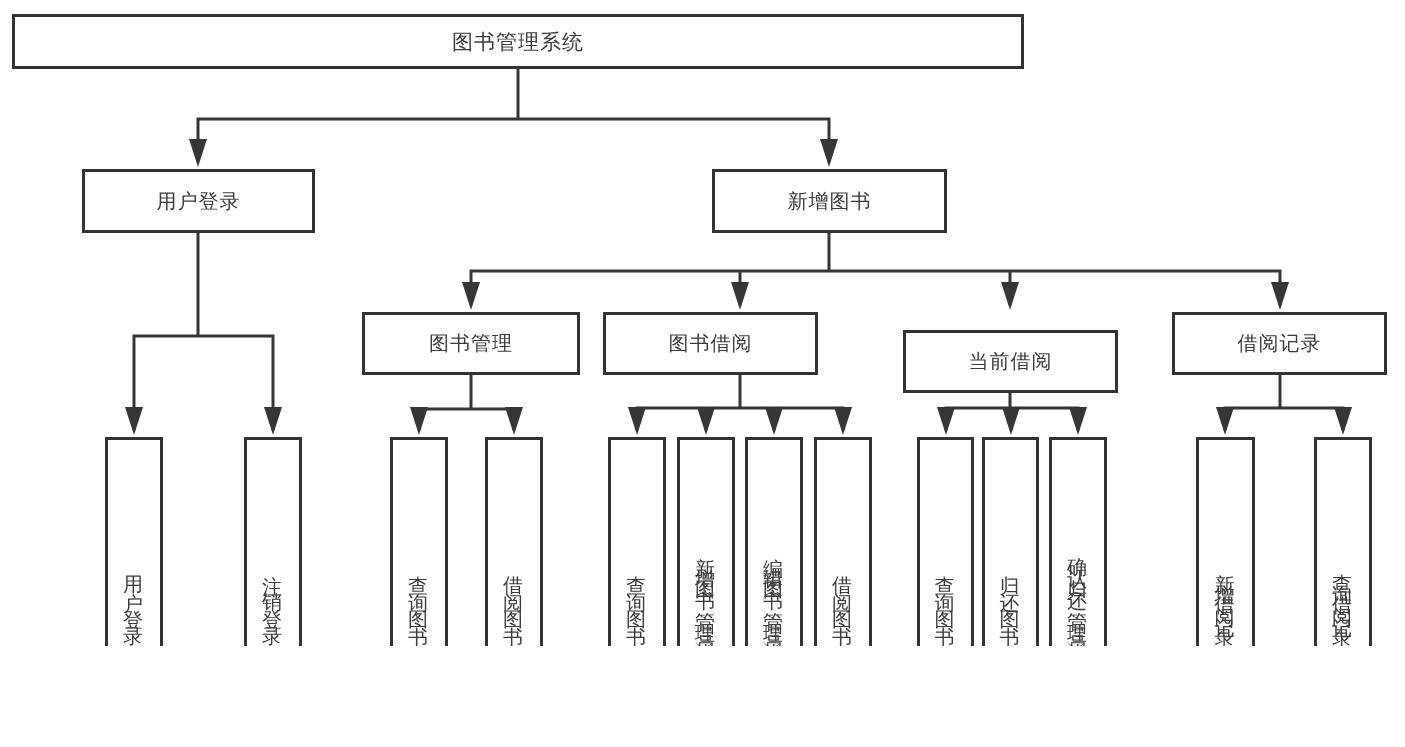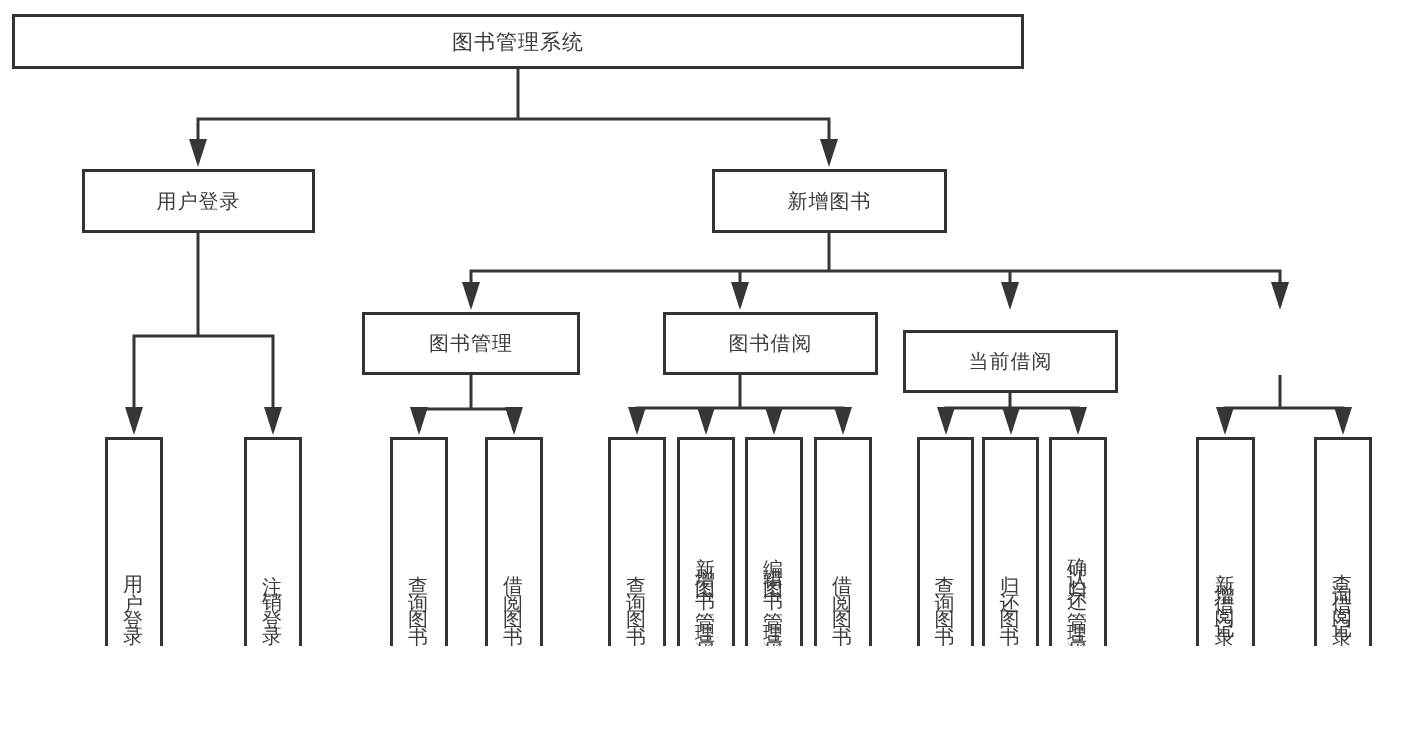--- a/index.html
+++ b/index.html
@@ -85,25 +85,28 @@
   <div class="node" style="left:82px;top:169px;width:233px;height:64px;">
     <span>用户登录</span>
   </div>
   <div class="node" style="left:712px;top:169px;width:235px;height:64px;">
     <span>新增图书</span>
   </div>
 
   <div class="node" style="left:362px;top:312px;width:218px;height:63px;">
     <span>图书管理</span>
   </div>
-  <div class="node" style="left:663px;top:312px;width:215px;height:63px;">
+  <div class="node" style="left:603px;top:312px;width:215px;height:63px;">
     <span>图书借阅</span>
   </div>
   <div class="node" style="left:903px;top:312px;width:215px;height:63px;margin-top:18px;">
     <span>当前借阅</span>
+  </div>
+  <div class="node" style="left:1172px;top:312px;width:215px;height:63px;">
+    <span>借阅记录</span>
   </div>
 
   <div class="vnode" style="left:105px;top:437px;width:58px;height:297px;">
     <span class="vtext vt4">用户登录</span>
   </div>
   <div class="vnode" style="left:244px;top:437px;width:58px;height:297px;">
     <span class="vtext vt4">注销登录</span>
   </div>
 
   <div class="vnode" style="left:390px;top:437px;width:58px;height:297px;">

